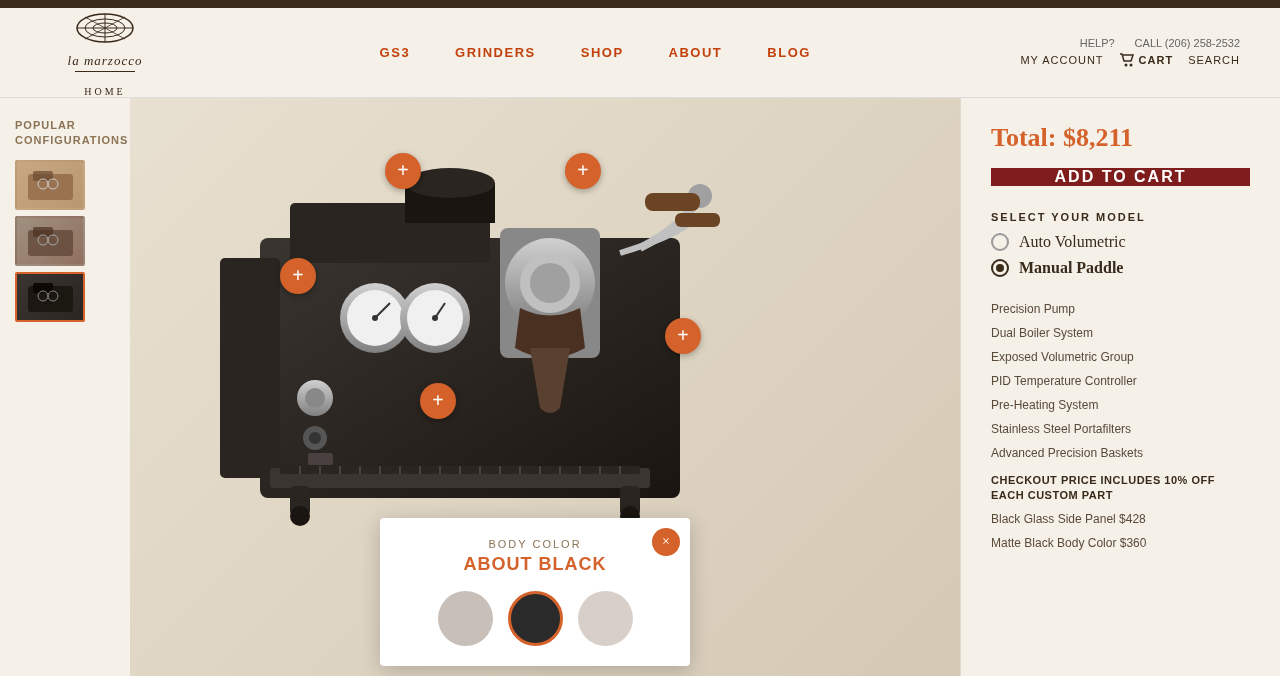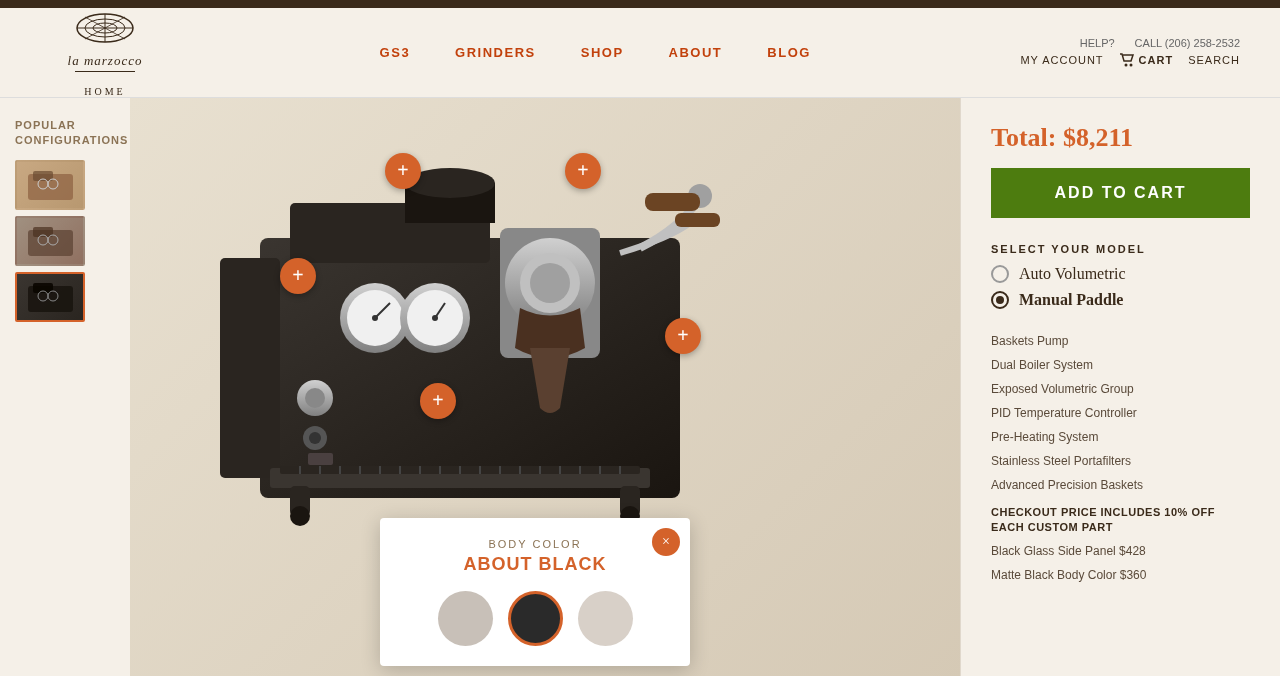--- a/index.html
+++ b/index.html
@@ -246,24 +246,24 @@
 
     .total-price {
       font-size: 26px;
       font-weight: bold;
       color: #d4622a;
       margin-bottom: 15px;
     }
 
     .add-to-cart-btn {
       width: 100%;
-      background: #4d7c0f;
+      background: #7f1d1d;
       color: white;
       border: none;
-      padding: 16px;
+      padding: 0;
       font-size: 16px;
       font-family: Arial, sans-serif;
       font-weight: bold;
       letter-spacing: 2px;
       cursor: pointer;
       margin-bottom: 25px;
     }
 
     .model-section {
       margin-bottom: 20px;
@@ -558,21 +558,21 @@
         <span class="radio-label">Auto Volumetric</span>
       </div>
 
       <div class="radio-option">
         <div class="radio-circle selected"></div>
         <span class="radio-label" style="font-weight:bold;">Manual Paddle</span>
       </div>
     </div>
 
     <div class="features-list">
-      <div>Baskets Pump</div>
+      <div>Precision Pump</div>
       <div>Dual Boiler System</div>
       <div>Exposed Volumetric Group</div>
       <div>PID Temperature Controller</div>
       <div>Pre-Heating System</div>
       <div>Stainless Steel Portafilters</div>
       <div>Advanced Precision Baskets</div>
     </div>
 
     <div class="pricing-note" style="margin-top:8px;">CHECKOUT PRICE INCLUDES 10% OFF EACH CUSTOM PART</div>
 

